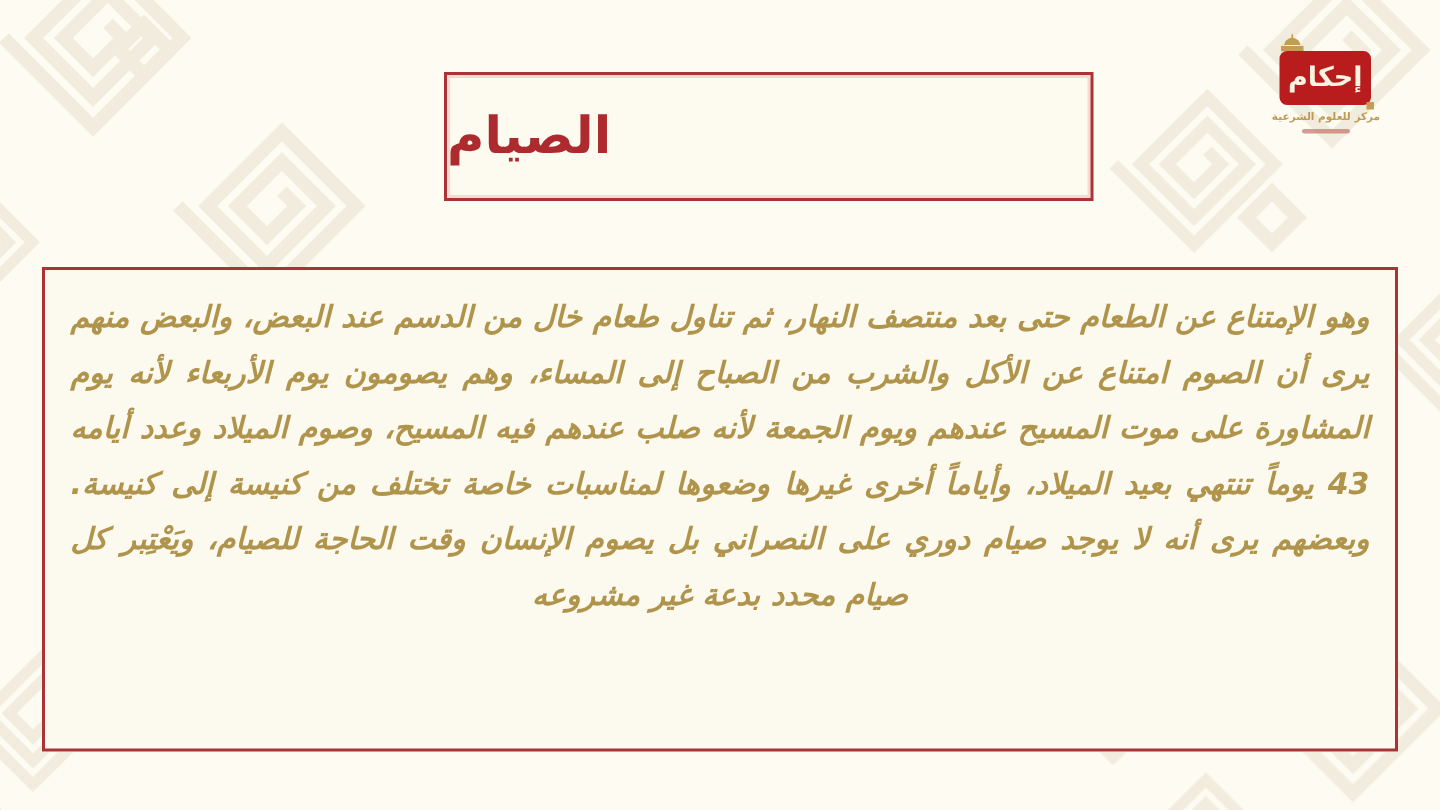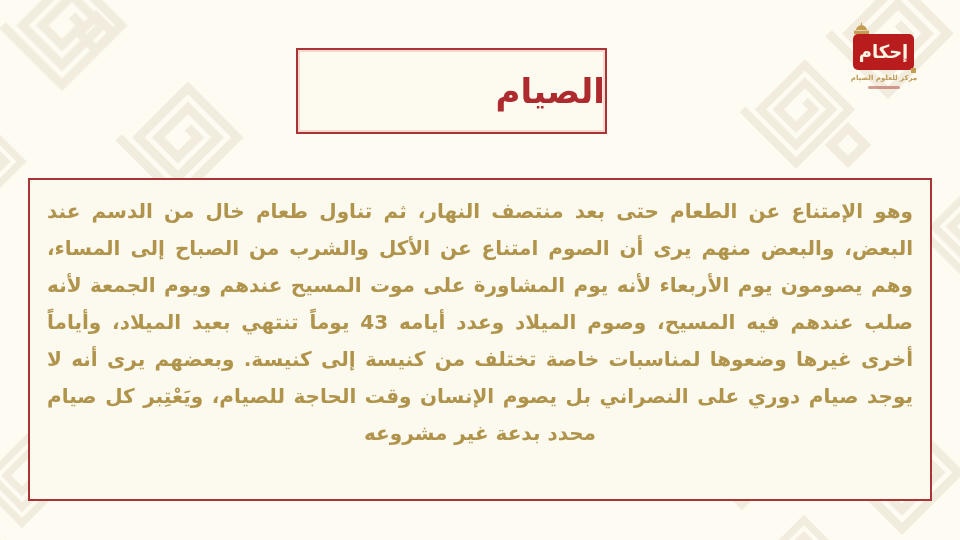--- a/index.html
+++ b/index.html
@@ -4,37 +4,37 @@
 <style>
   html,body{margin:0;padding:0;background:#e9e9e9;}
   .slide{
     position:relative;width:960px;height:540px;overflow:hidden;
     background:#fdfbf2;
     font-family:"DejaVu Sans",sans-serif;
     direction:rtl;
   }
   .pattern-svg{position:absolute;left:0;top:0;width:960px;height:540px;pointer-events:none;}
   .title-box{
-    position:absolute;left:296px;top:48px;width:311px;height:86px;
+    position:absolute;left:296px;top:48px;width:433px;height:86px;
     box-sizing:border-box;background:#fdfaef;border:2px solid #a93335;
     box-shadow:inset 0 0 0 2px rgba(243,178,168,.45);
-    display:flex;align-items:center;justify-content:flex-start;padding-left:40px;
+    display:flex;align-items:center;justify-content:flex-end;
   }
   .title-text{
     font-size:34px;font-weight:bold;color:#ad2b2f;line-height:1;
   }
   .body-box{
     position:absolute;left:28px;top:178px;width:904px;height:323px;
     box-sizing:border-box;background:#fcf9ee;border:2px solid #a93335;
     padding:13px 17px 0 17px;
   }
   .body-text{
     font-size:20px;font-weight:bold;color:#b0944c;
     line-height:37px;margin:0;
-    text-align:justify;text-align-last:center;
+    text-align:justify;text-align-last:center;font-style:italic;
   }
   
   .logo{position:absolute;left:853px;top:34px;width:61px;height:36px;}
   .logo-plate{
     position:absolute;inset:0;background:#b91c1c;border-radius:5px;
     display:flex;align-items:center;justify-content:center;
   }
   .logo-wordmark{color:#fbf3e2;font-size:18px;font-weight:bold;line-height:1;letter-spacing:-1px;}
   .logo-dome{position:absolute;left:0px;top:-12px;width:17px;height:13px;}
   .logo-corner-square{position:absolute;right:-2px;bottom:-3px;width:5px;height:5px;background:#c59c52;}
@@ -86,16 +86,16 @@
   <div class="logo">
     <svg class="logo-dome" viewBox="0 0 17 13">
       <path d="M8.5 0 L9.2 2.2 L8.9 3 Q13.5 4.2 14 8 L3 8 Q3.5 4.2 8.1 3 L7.8 2.2 Z" fill="#c59c52"></path>
       <rect x="1" y="8.6" width="15" height="3.6" fill="#c59c52"></rect>
     </svg>
     <div class="logo-plate">
       <span class="logo-wordmark">إحكام</span>
     </div>
     <div class="logo-corner-square"></div>
   </div>
-  <div class="logo-subtitle">مركز للعلوم الصيام</div>
+  <div class="logo-subtitle">مركز للعلوم الشرعية</div>
   <div class="logo-fineprint"></div>
 
 </div>
 
 </body></html>

